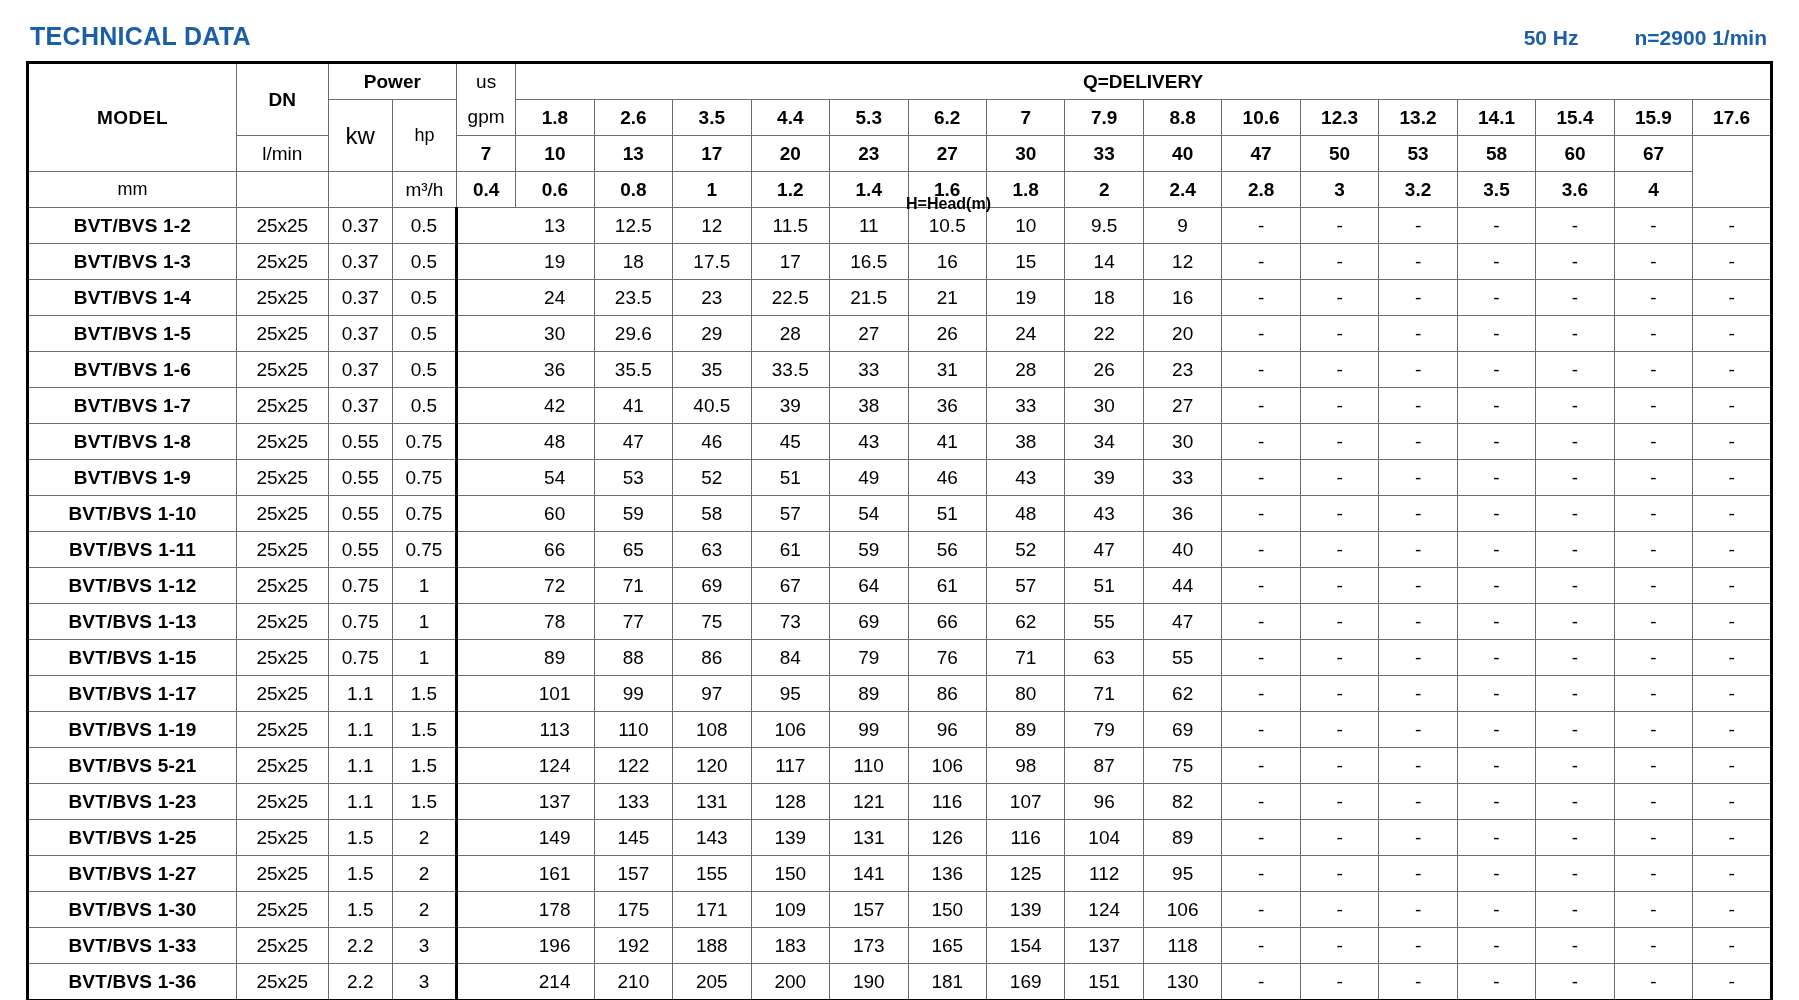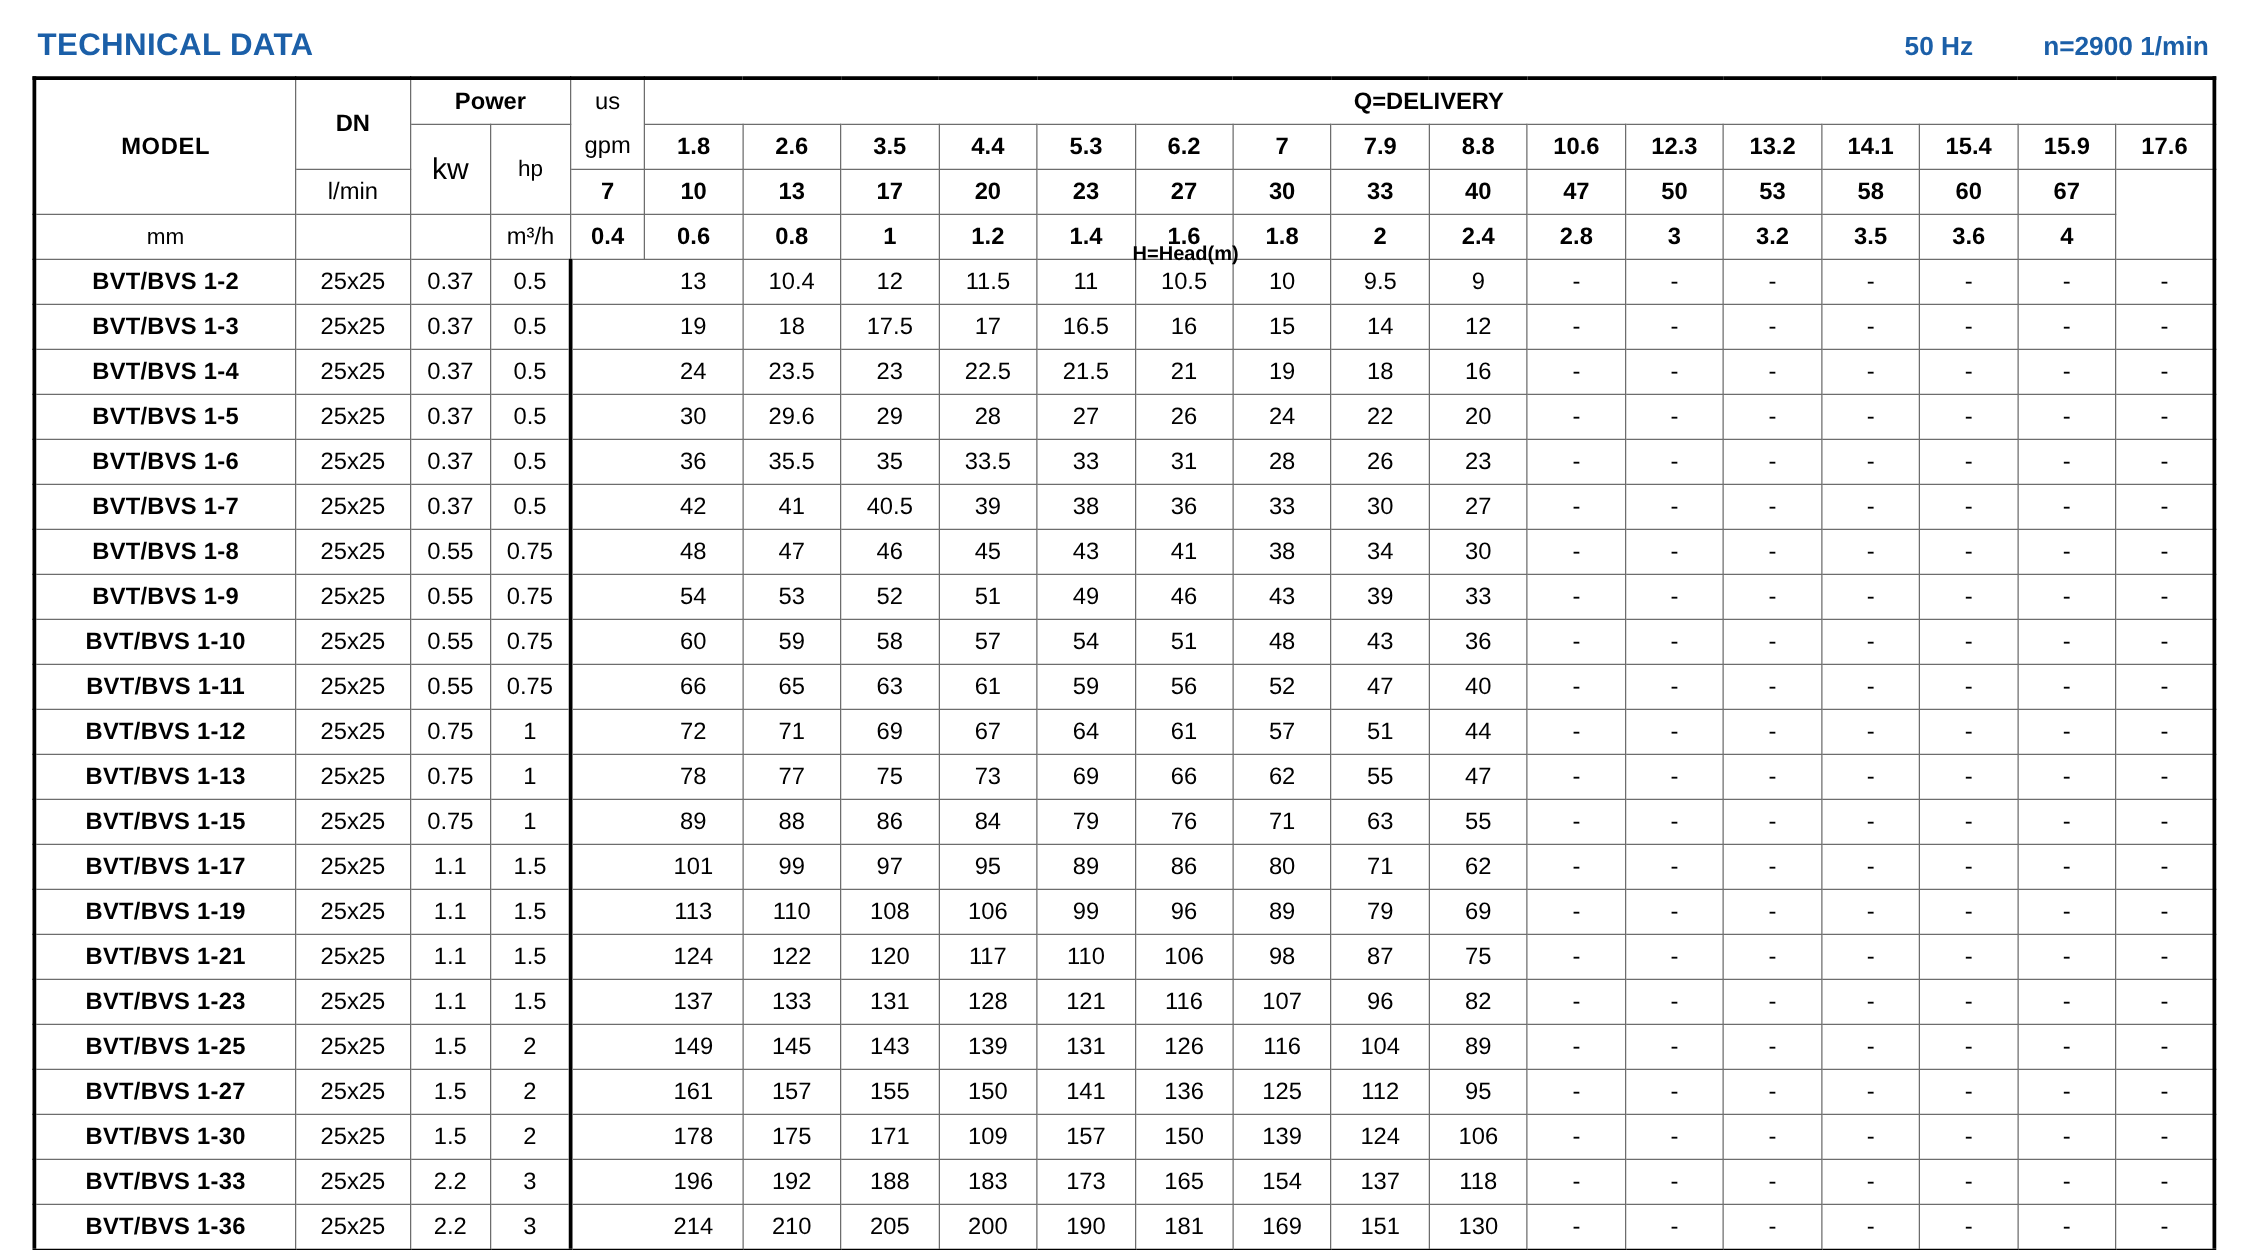--- a/index.html
+++ b/index.html
@@ -214,21 +214,21 @@
         </tr>
     </thead>
     <tbody id="tbody">
         <tr class="row-alt">
           <td class="model">BVT/BVS 1-2</td>
           <td class="dn">25x25</td>
           <td class="kw">0.37</td>
           <td class="hp">0.5</td>
           <td class="sep-left" style="border-right: none;"></td>
           <td class="val" style="border-left: none;">13</td>
-          <td class="val">10.4</td>
+          <td class="val">12.5</td>
           <td class="val">12</td>
           <td class="val">11.5</td>
           <td class="val">11</td>
           <td class="val">10.5</td>
           <td class="val">10</td>
           <td class="val">9.5</td>
           <td class="val">9</td>
           <td class="val">-</td>
           <td class="val">-</td>
           <td class="val">-</td>
@@ -553,21 +553,21 @@
           <td class="val">69</td>
           <td class="val">-</td>
           <td class="val">-</td>
           <td class="val">-</td>
           <td class="val">-</td>
           <td class="val">-</td>
           <td class="val">-</td>
           <td class="val">-</td>
         </tr>
         <tr>
-          <td class="model">BVT/BVS 1-21</td>
+          <td class="model">BVT/BVS 5-21</td>
           <td class="dn">25x25</td>
           <td class="kw">1.1</td>
           <td class="hp">1.5</td>
           <td class="sep-left" style="border-right: none;"></td>
           <td class="val" style="border-left: none;">124</td>
           <td class="val">122</td>
           <td class="val">120</td>
           <td class="val">117</td>
           <td class="val">110</td>
           <td class="val">106</td>

